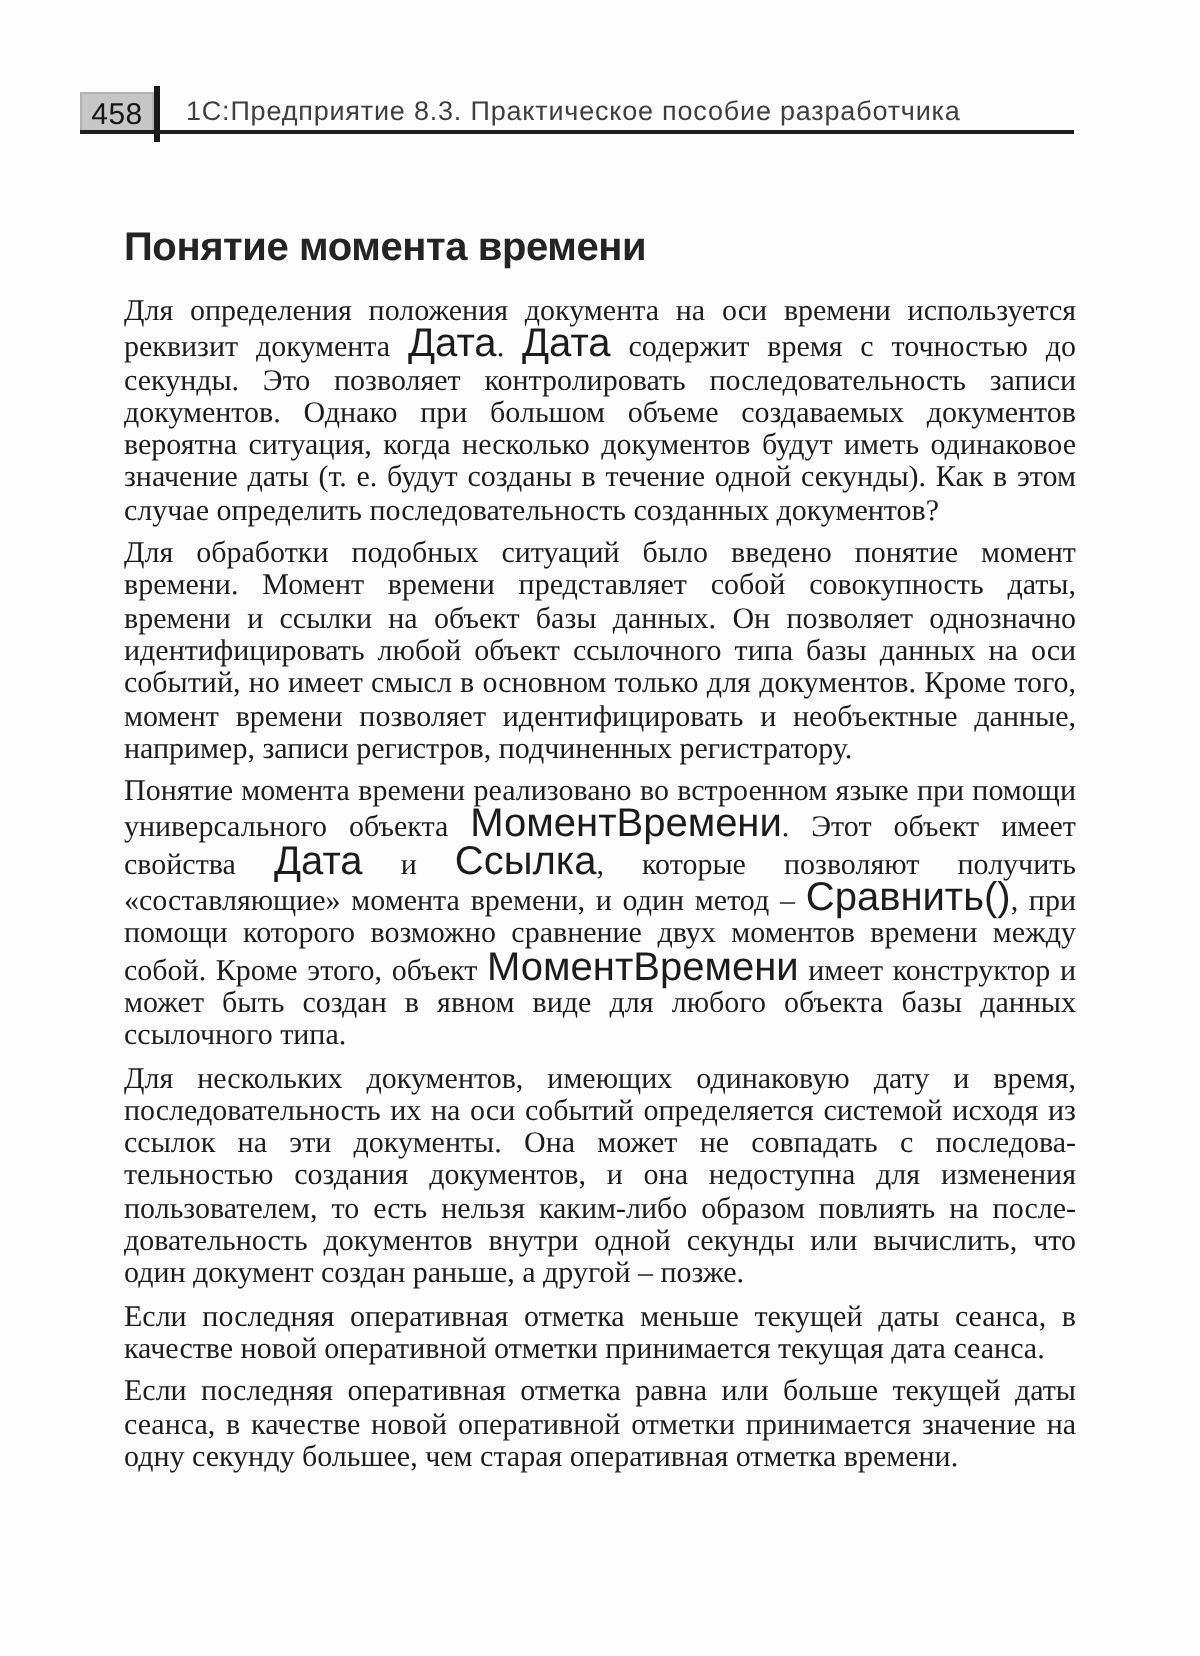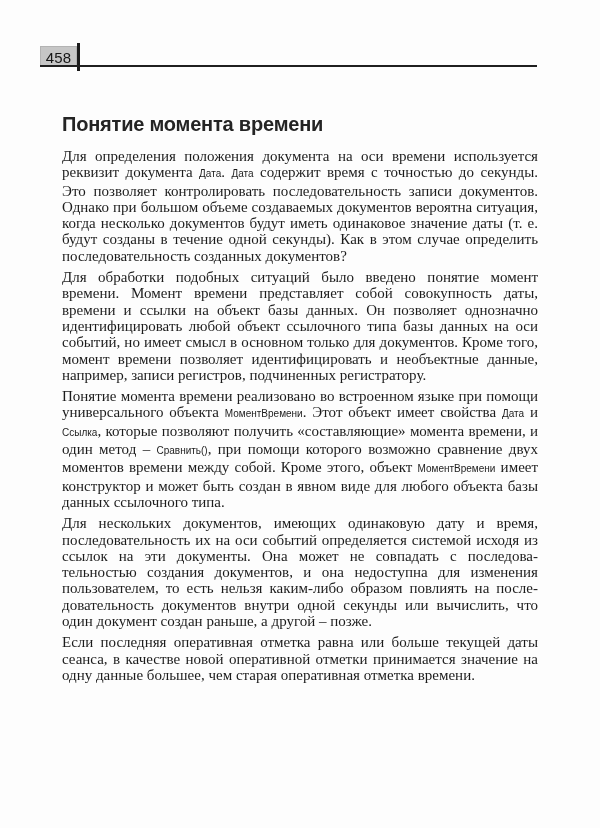--- a/index.html
+++ b/index.html
@@ -64,39 +64,41 @@
     font-family: "Liberation Serif", "DejaVu Serif", serif;
     font-size: 15px; line-height: 16.3px;
     color: #1c1c1c;
     text-align: justify;
     hyphens: manual;
   }
   .run-n { }
   .run-i { }
   .run-c {
     font-family: "Liberation Sans", sans-serif;
-    font-size: 10px;
+    font-size: 20px;
     color: #1c1c1c;
   }
 </style>
 </head>
 <body>
 
 <div class="page">
 
   <div class="pagenum-box">
     <span class="pagenum">458</span>
   </div>
   <div class="pagenum-divider"></div>
   <div class="header-rule"></div>
+  <div class="header-title">1С:Предприятие 8.3. Практическое пособие разработчика</div>
 
   <div class="content">
     <h1 class="article-title">Понятие момента времени</h1>
     <div class="article-body">
         <p><span class="run-n">Для определения положения документа на оси времени использу­ется реквизит документа </span><span class="run-c">Дата</span><span class="run-n">. </span><span class="run-c">Дата</span><span class="run-n"> содержит время с точностью до секунды. Это позволяет контролировать последовательность записи документов. Однако при большом объеме создаваемых документов вероятна ситуация, когда несколько документов будут иметь одинаковое значение даты (т. е. будут созданы в течение одной секунды). Как в этом случае определить последовательность созданных документов?</span></p>
         <p><span class="run-n">Для обработки подобных ситуаций было введено понятие момент времени. </span><span class="run-i">Момент времени</span><span class="run-n"> представляет собой совокупность даты, времени и ссылки на объект базы данных. Он позволяет однозначно идентифицировать любой объект ссылочного типа базы данных на оси событий, но имеет смысл в основном только для документов. Кроме того, момент времени позволяет идентифицировать и необъектные данные, например, записи регистров, подчиненных регистратору.</span></p>
         <p><span class="run-n">Понятие момента времени реализовано во встроенном языке при помощи универсального объекта </span><span class="run-c">МоментВремени</span><span class="run-n">. Этот объект имеет свойства </span><span class="run-c">Дата</span><span class="run-n"> и </span><span class="run-c">Ссылка</span><span class="run-n">, которые позволяют получить «составляющие» момента времени, и один метод – </span><span class="run-c">Сравнить()</span><span class="run-n">, при помощи которого возможно сравнение двух моментов времени между собой. Кроме этого, объект </span><span class="run-c">МоментВремени</span><span class="run-n"> имеет конструктор и может быть создан в явном виде для любого объекта базы данных ссылочного типа.</span></p>
         <p><span class="run-n">Для нескольких документов, имеющих одинаковую дату и время, последовательность их на оси событий определяется системой исходя из ссылок на эти документы. Она может не совпадать с последова­тельностью создания документов, и она недоступна для изменения пользователем, то есть нельзя каким-либо образом повлиять на после­довательность документов внутри одной секунды или вычислить, что один документ создан раньше, а другой – позже.</span></p>
-        <p><span class="run-n">Если последняя оперативная отметка равна или больше текущей даты сеанса, в качестве новой оперативной отметки принимается значение на одну данные большее, чем старая оперативная отметка времени.</span></p>
+        <p><span class="run-n">Если последняя оперативная отметка меньше текущей даты сеанса, в качестве новой оперативной отметки принимается текущая дата сеанса.</span></p>
+        <p><span class="run-n">Если последняя оперативная отметка равна или больше текущей даты сеанса, в качестве новой оперативной отметки принимается значение на одну секунду большее, чем старая оперативная отметка времени.</span></p>
       </div>
   </div>
 
 </div>
 
 </body></html>

